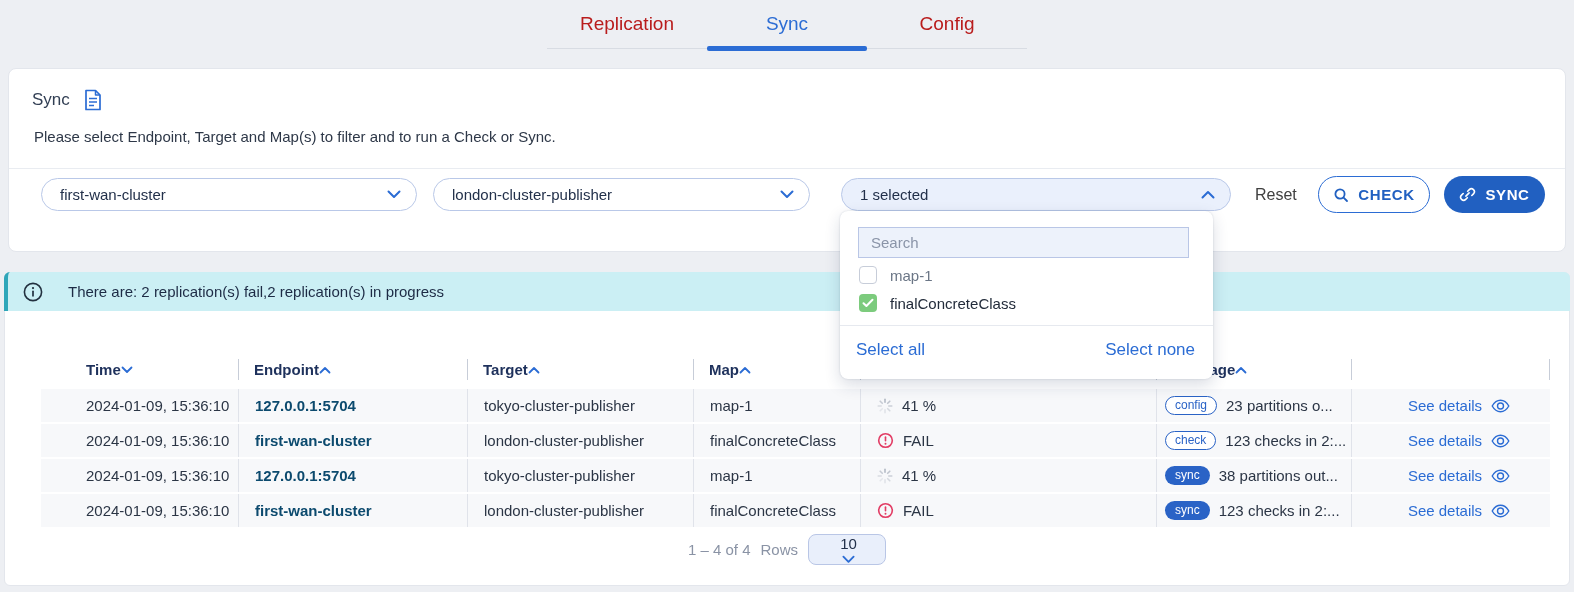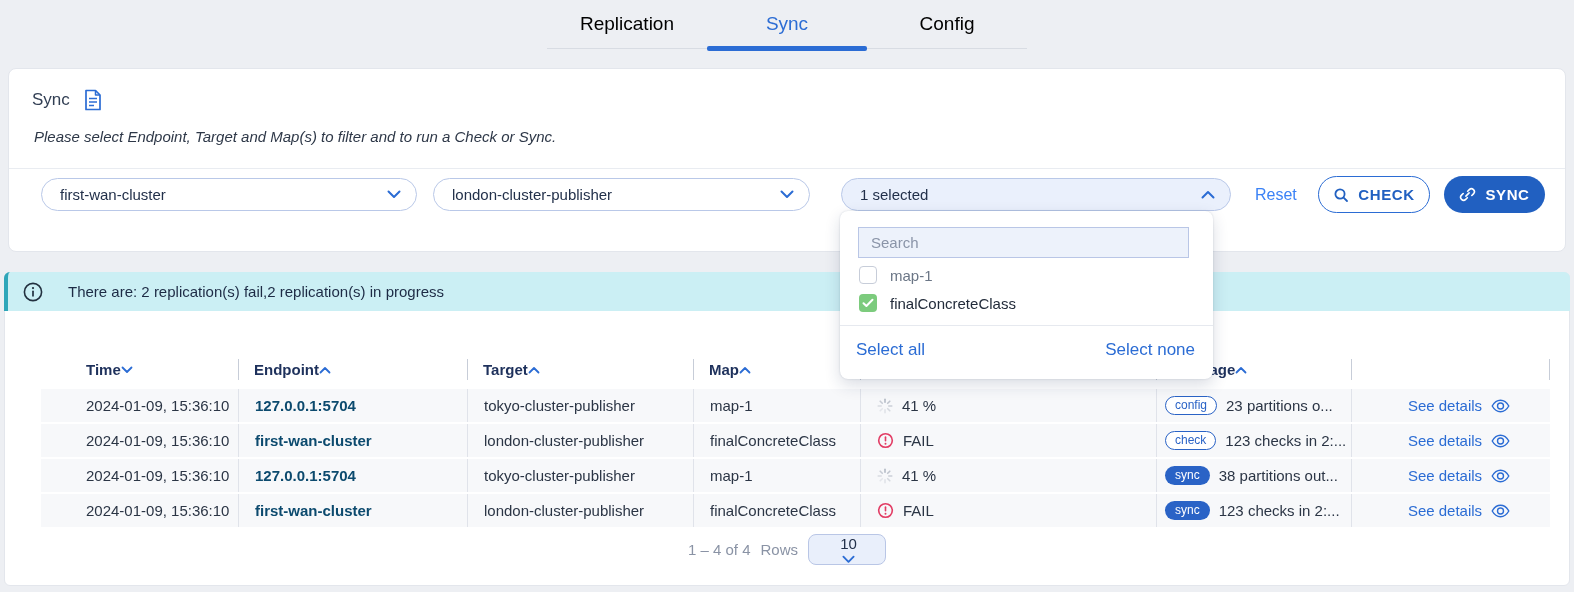--- a/index.html
+++ b/index.html
@@ -7,38 +7,38 @@
   .page {
     position:relative; width:1574px; height:592px;
     background:#edeff3; overflow:hidden;
     font-family:"Liberation Sans", sans-serif;
     -webkit-font-smoothing:antialiased;
   }
   
   .tabbar { position:absolute; top:0; left:0; right:0; height:52px; display:flex; justify-content:center; }
   .tabs { display:flex; border-bottom:1px solid #d8dce3; height:49px; }
   .tab { width:160px; display:flex; align-items:center; justify-content:center;
-         font-size:19px; color:#000000; cursor:pointer; position:relative; }
+         font-size:19px; color:#b91c1c; cursor:pointer; position:relative; }
   .tab.active { color:#2b6cd4; }
   .tab.active::after { content:""; position:absolute; left:0; right:0; bottom:-3px; height:5px;
                        background:#2b6cd4; border-radius:2px; }
   
   .filter-card { position:absolute; left:8px; top:68px; width:1558px; height:184px;
                  background:#fff; border:1px solid #e3e6ec; border-radius:8px; }
   .fc-title-row { position:absolute; left:23px; top:20px; display:flex; align-items:center; gap:13px;
                   font-size:17px; color:#323f54; }
-  .fc-subtitle { position:absolute; left:25px; top:59px; font-size:15px; color:#2e3848;font-style:italic; }
+  .fc-subtitle { position:absolute; left:25px; top:59px; font-size:15px; color:#2e3848; }
   .fc-divider { position:absolute; left:0; right:0; top:99px; height:1px; background:#e9ecf1; }
   .select { position:absolute; top:109px; height:33px; border:1px solid #b9c8e8; border-radius:17px;
             background:#fff; display:flex; align-items:center; justify-content:space-between;
             padding:0 15px 0 18px; font-size:15px; color:#22304a; cursor:pointer; }
   .sel-endpoint { left:32px; width:376px; }
   .sel-target   { left:424px; width:377px; }
   .sel-map      { left:832px; width:390px; background:#eaf0fc; }
-  .reset-link { position:absolute; left:1246px; top:117px; font-size:16px; color:#3b82f6; cursor:pointer; }
+  .reset-link { position:absolute; left:1246px; top:117px; font-size:16px; color:#404040; cursor:pointer; }
   .btn { position:absolute; top:107px; height:37px; border-radius:19px; display:flex; align-items:center;
          justify-content:center; gap:9px; font-size:15px; font-weight:700; letter-spacing:.6px;
          cursor:pointer; font-family:inherit; }
   .btn-check { left:1309px; width:112px; border:1.5px solid #2b6cd4; background:#fff; color:#2160c1; }
   .btn-sync  { left:1435px; width:101px; border:none; background:#2160c1; color:#fff; }
   
   .bottom-card { position:absolute; left:4px; top:272px; width:1566px; height:314px;
                  background:#fff; border:1px solid #e3e6ec; border-radius:6px; }
   .banner { position:absolute; left:-1px; top:-1px; right:-1px; height:39px; background:#cbeff4;
             border-left:4px solid #2fa6b9; border-radius:6px 6px 0 0;

